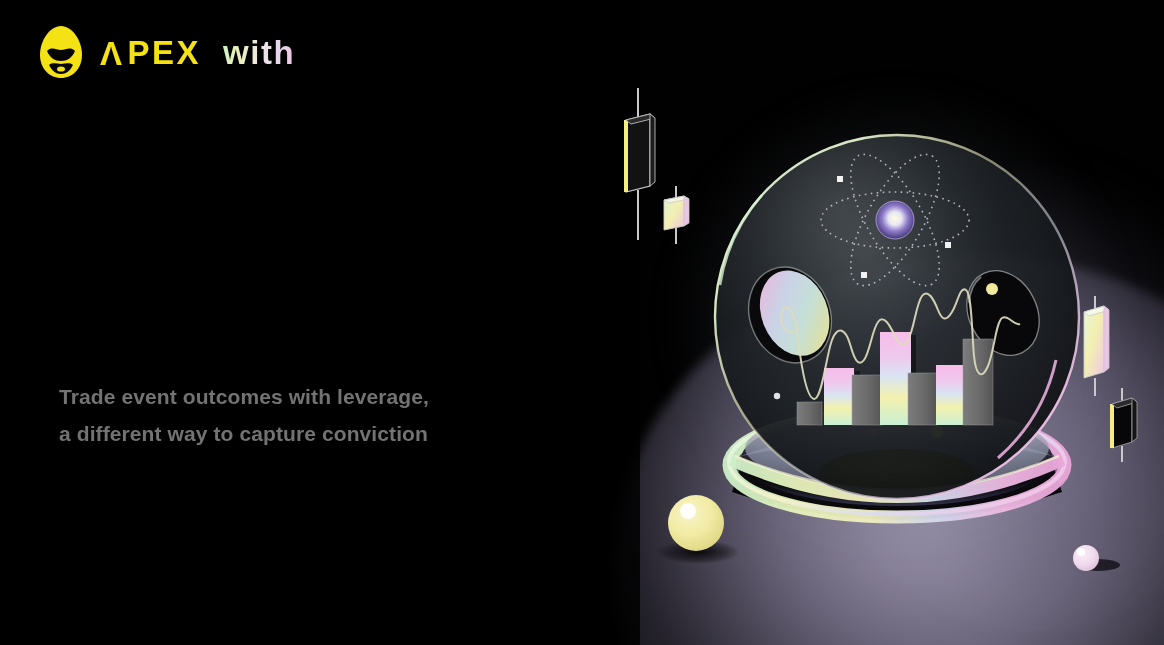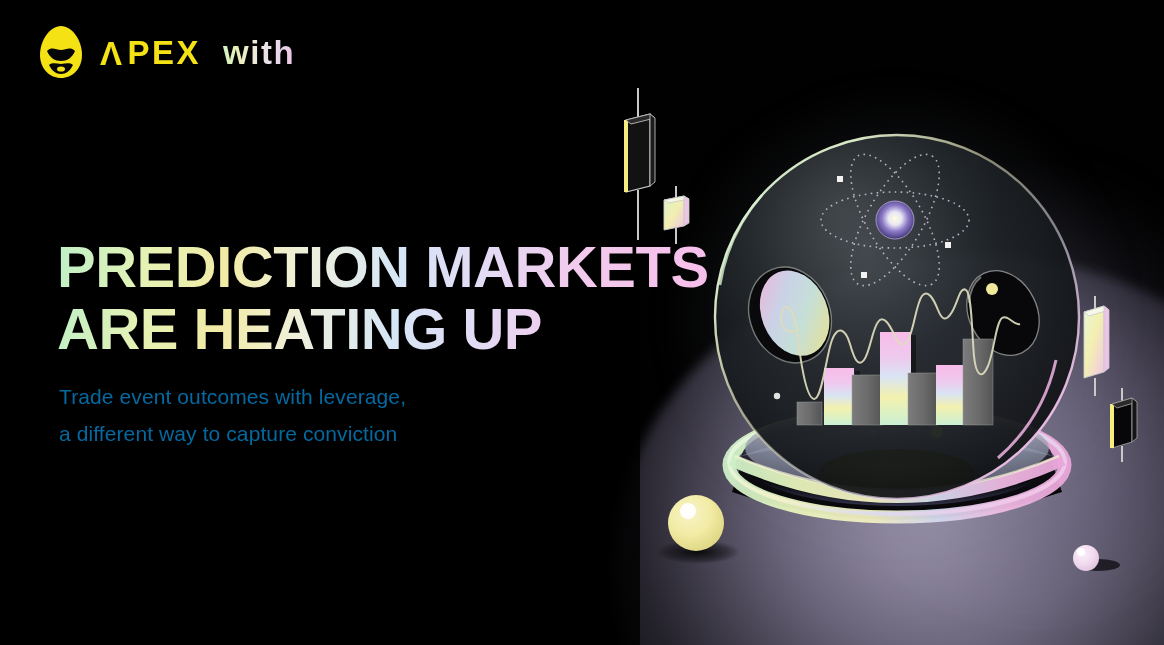--- a/index.html
+++ b/index.html
@@ -78,22 +78,22 @@
         #D6E6F6 52%,
         #E2DCF4 64%,
         #F3C9EC 80%,
         #F7BEEB 100%);
     -webkit-background-clip:text;background-clip:text;color:transparent;
     white-space:pre-line;
   }
   
   .subtitle{
     position:absolute;left:59px;top:378px;
-    font-size:21px;font-weight:400;line-height:1.78;
-    color:#0369a1;letter-spacing:.1px;margin:0;white-space:pre-line;
+    font-size:21px;font-weight:700;line-height:1.78;
+    color:#737373;letter-spacing:.1px;margin:0;white-space:pre-line;
   }
   
   .art{position:absolute;left:0;top:0;width:1164px;height:645px;pointer-events:none;}
 </style>
 </head>
 <body>
 
 <div id="stage">
 
   <div class="bg-layer">
@@ -372,19 +372,17 @@
       <path d="M13 41 C17 38 21 40 25 40 C29 40 33 38 37 41 C34 47 30 50 25 50 C20 50 16 47 13 41 Z" fill="#050505"></path>
       <ellipse cx="25" cy="45" rx="4" ry="2.6" fill="#F5E215"></ellipse>
     </svg>
     <div class="wordmark">
       <span class="apex-word">
         <span class="lam">Λ</span><span></span><span></span>PEX</span>
       <span class="omni-word">with</span>
     </div>
   </div>
 
-  <h1 class="headline">PREDICTION MARKETS
-ARE HEATING UP</h1>
 
   <p class="subtitle">Trade event outcomes with leverage,
 a different way to capture conviction</p>
 
 </div>
 
 </body></html>

